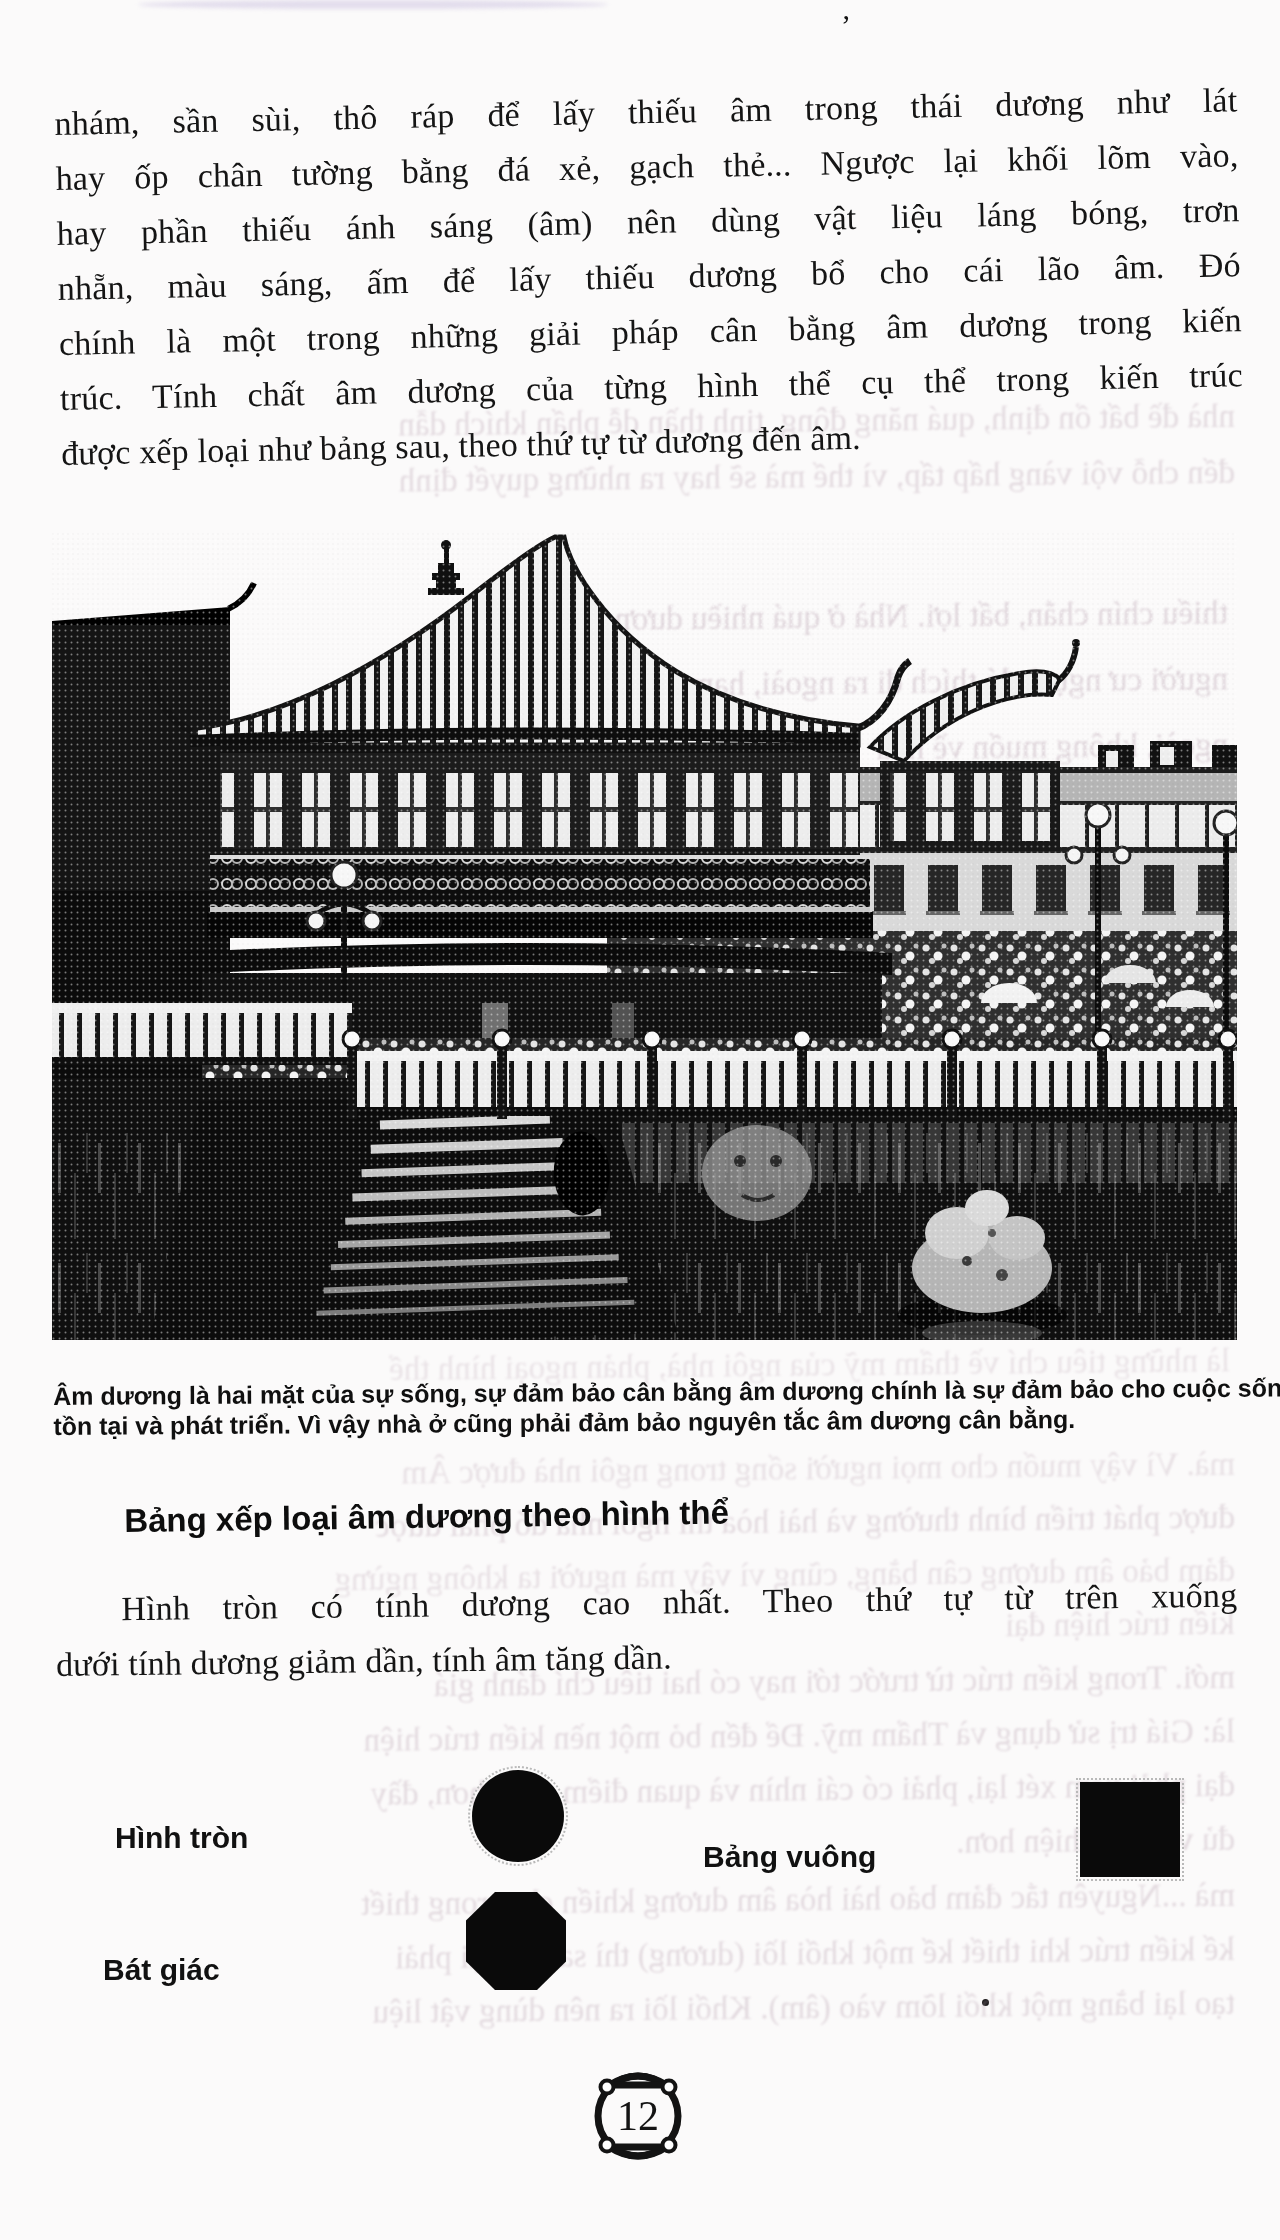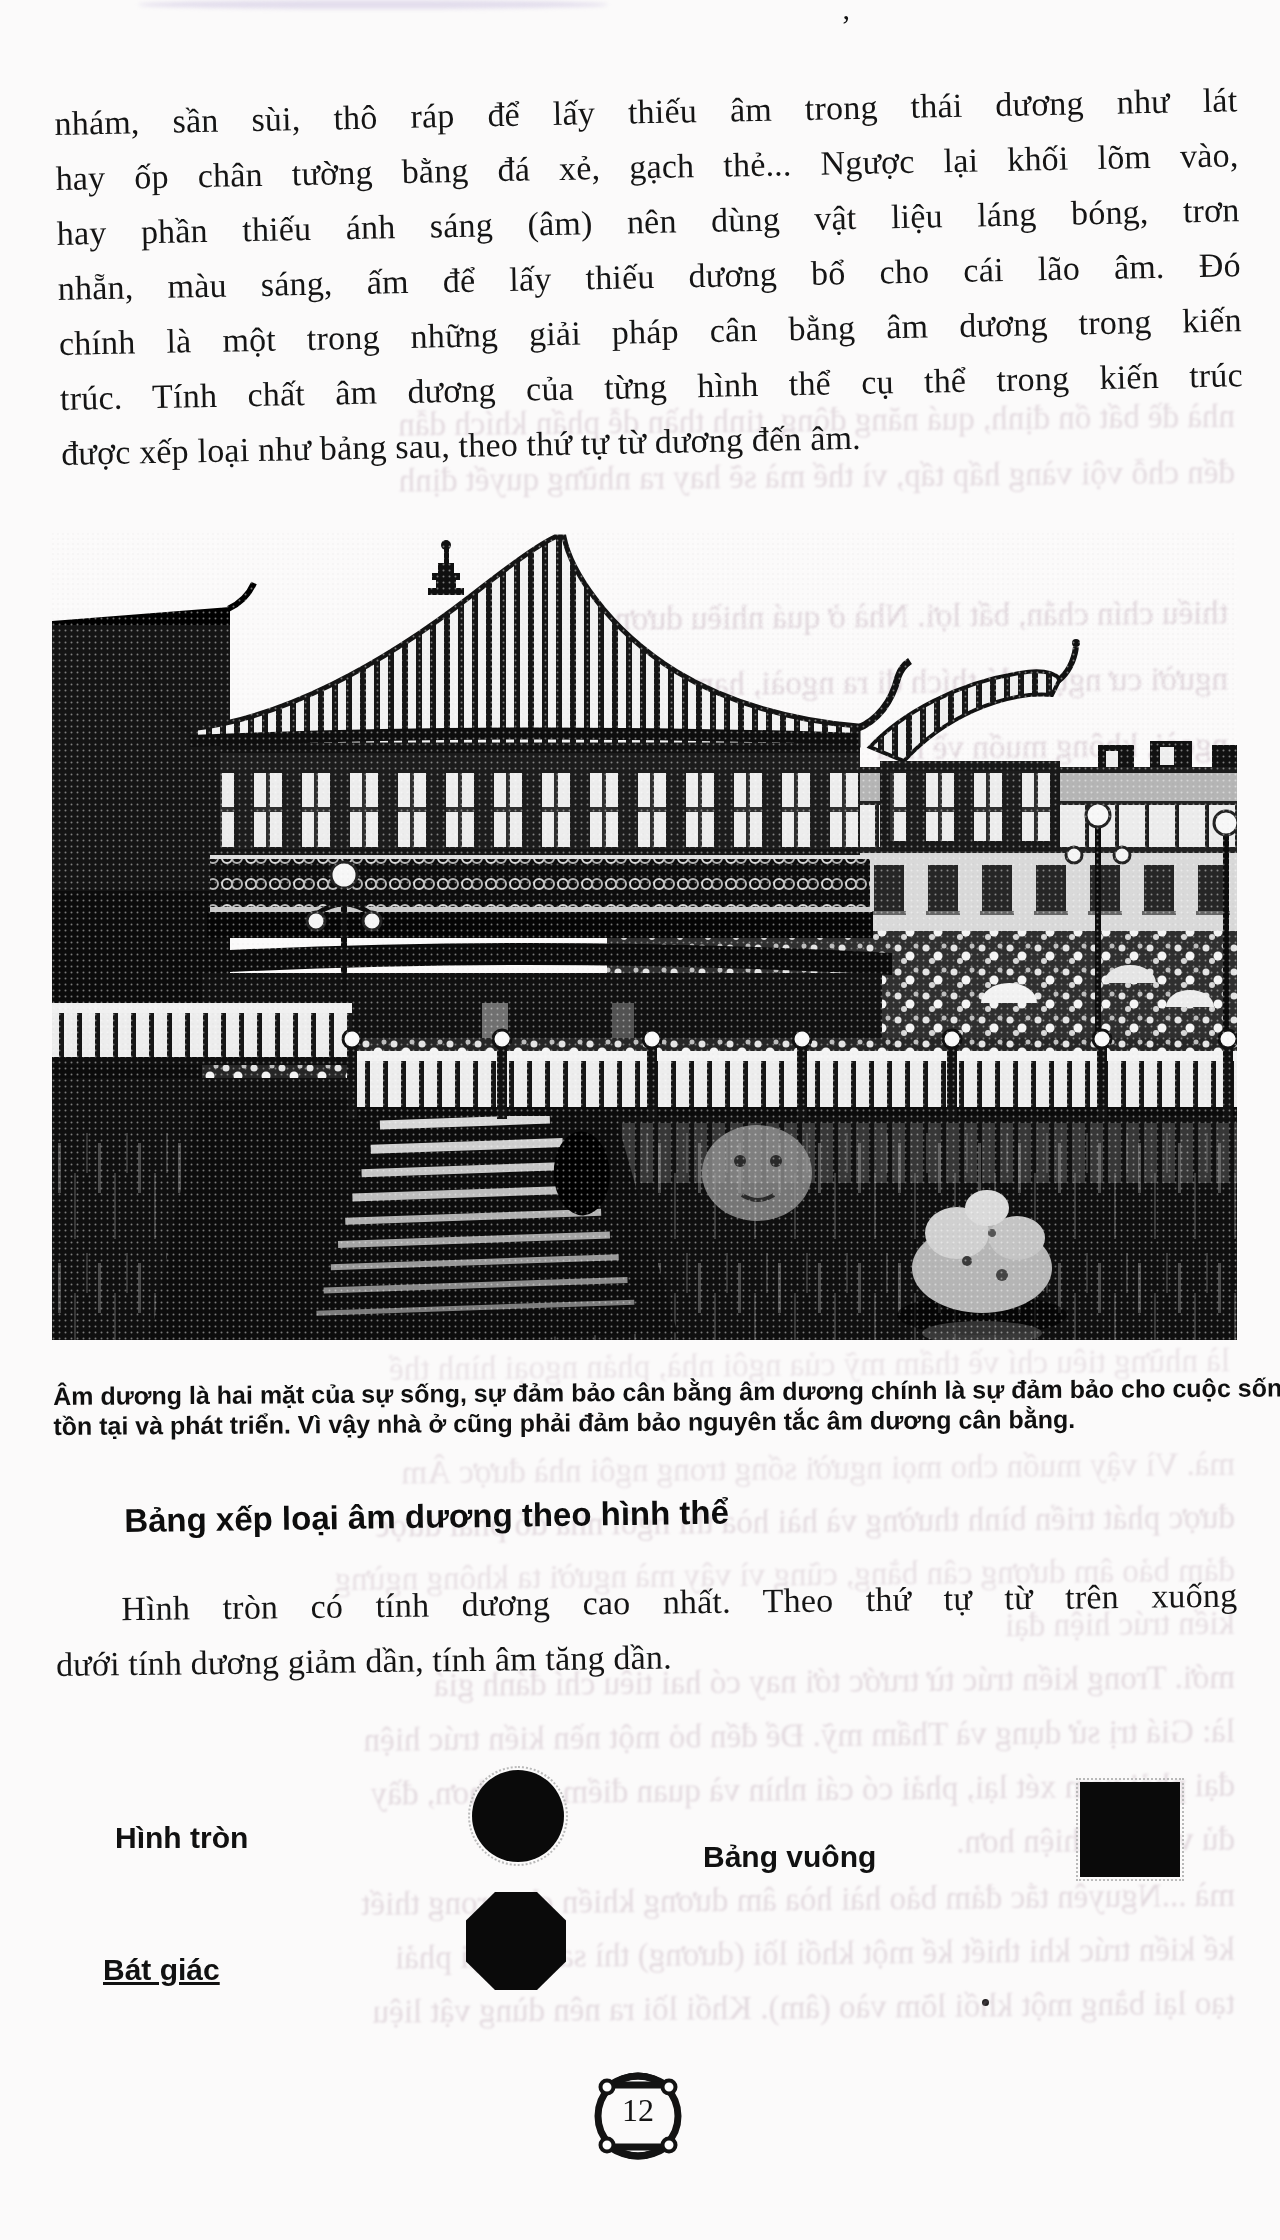--- a/index.html
+++ b/index.html
@@ -27,21 +27,21 @@
   .shp.octagon{clip-path:polygon(29% 0,71% 0,100% 29%,100% 71%,71% 100%,29% 100%,0 71%,0 29%);outline:none;
                box-shadow:0 0 0 2px rgba(150,150,150,.35);}
   
   .smudge{position:absolute;left:138px;top:0;width:470px;height:9px;border-radius:50%;
           background:#cfc6e2;opacity:.55;filter:blur(2px);}
   .inkdot{position:absolute;width:7px;height:7px;border-radius:50%;background:#161616;}
   .tick{position:absolute;font-size:30px;color:#111;font-family:"Liberation Serif",serif;}
   .photo{position:absolute;left:52px;top:533px;width:1185px;height:807px;}
   .ornament{position:absolute;left:589px;top:2066px;width:98px;height:100px;}
   .ornament .num{position:absolute;left:0;top:26px;width:98px;text-align:center;
-                 font-family:"Liberation Serif",serif;font-size:32px;color:#141414;}
+                 font-family:"Liberation Serif",serif;font-size:42px;color:#141414;}
 </style>
 </head>
 <body>
 
 <div class="smudge"></div>
 <div class="tick" style="left:841px;top:8px;">’</div>
 <div class="inkdot" style="left:982px;top:1999px;"></div>
 
 <div>
   <div class="bleed" style="left:55px;top:404px;width:1180px;">nhà đề bất ổn định, quá năng động, tinh thần dễ phấn khích dẫn</div>
@@ -289,21 +289,21 @@
   <div class="ln last">dưới tính dương giảm dần, tính âm tăng dần.</div>
 </div>
 
 <div>
   <div class="shape-label" style="left:107px;top:1821px;margin-left:8px;">Hình tròn</div>
   <div class="shp circle" style="left:472px;top:1770px;width:92px;height:92px;"></div>
 
   <div class="shape-label" style="left:703px;top:1840px;">Bảng vuông</div>
   <div class="shp" style="left:1080px;top:1782px;width:100px;height:95px;"></div>
 
-  <div class="shape-label" style="left:103px;top:1953px;text-decoration:underline;">Bát giác</div>
+  <div class="shape-label" style="left:103px;top:1953px;">Bát giác</div>
   <div class="shp octagon" style="left:466px;top:1892px;width:100px;height:98px;"></div>
 </div>
 
 <div class="ornament">
   <svg width="98" height="100" viewBox="-49 -50 98 100">
     <circle cx="0" cy="0" r="40" fill="none" stroke="#131313" stroke-width="7"></circle>
     <path d="M-30,-30 Q0,-50 30,-30" fill="none" stroke="#131313" stroke-width="7"></path>
     <line x1="-28" y1="-31" x2="28" y2="-31" stroke="#131313" stroke-width="7"></line>
     <path d="M-30,30 Q0,50 30,30" fill="none" stroke="#131313" stroke-width="7"></path>
     <line x1="-28" y1="31" x2="28" y2="31" stroke="#131313" stroke-width="7"></line>

